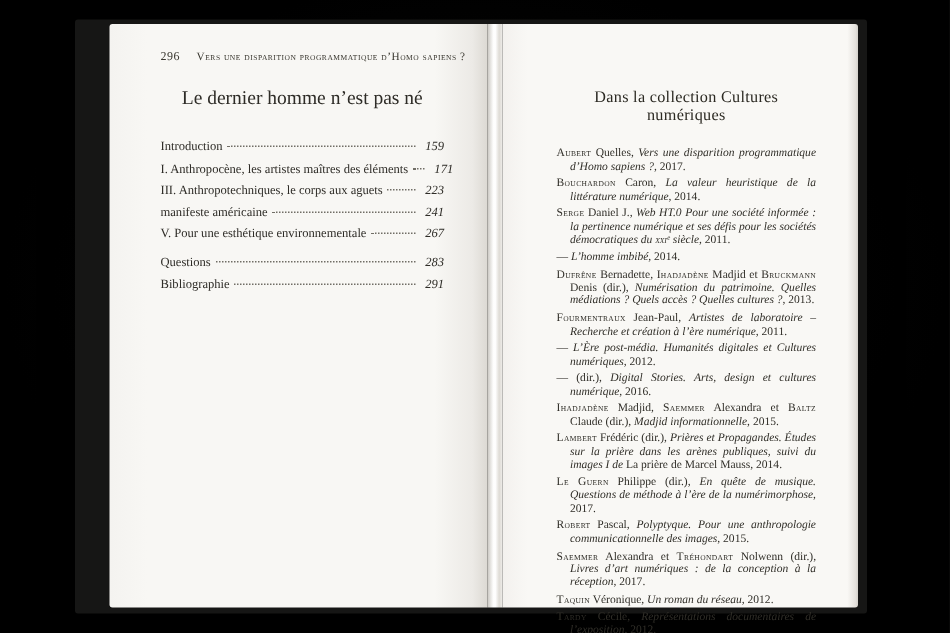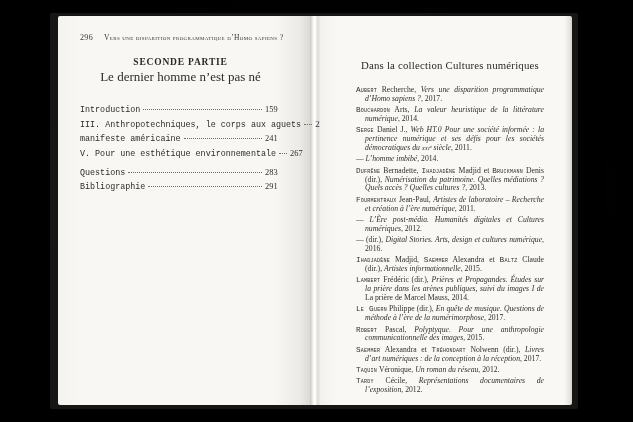--- a/index.html
+++ b/index.html
@@ -25,21 +25,22 @@
   }
   .page{
     position:relative;height:100%;
     box-sizing:border-box;
     color:#2e2c27;
   }
   .page-left{
     width:252px;
     border-radius:2px 0 0 2px;
     background:linear-gradient(to right,#f4f3f0 0%, #f8f7f4 10%, #f8f7f4 86%, #eceae6 96%, #dcd9d3 100%);
-    padding:17px 29px 0 22px;
+    padding:17px 29px 0 34px;
+    margin-left:15px;
   }
   .gutter{
     width:10px;height:100%;
     background:linear-gradient(to right,#c9c6c0 0%, #fdfdfc 38%, #ffffff 52%, #dedbd5 78%, #efedea 100%);
   }
   .page-right{
     flex:1;
     border-radius:0 2px 2px 0;
     background:linear-gradient(to right,#f3f1ee 0%, #f9f8f5 7%, #f9f8f5 97%, #e4e1dc 99.3%, #d3d0ca 100%);
     padding:43px 28px 0 36px;
@@ -53,67 +54,73 @@
   }
   .pagenum{margin-right:11px;font-size:8px;}
   .runtitle{font-variant:small-caps;}
   .part{text-align:center;margin-top:15px;}
   .part-title{font-size:9.5px;font-weight:bold;letter-spacing:.8px;color:#2b2923;}
   .part-sub{font-size:13px;margin-top:2px;}
   .toc{margin-top:20px;font-size:8.4px;line-height:10px;color:#2e2c27;}
   .toc-entry{margin-bottom:4.5px;}
   .toc-entry.gap{margin-top:9px;}
   .toc-row{display:flex;align-items:baseline;}
-  .toc-text{white-space:nowrap;font-family:Liberation Mono, monospace;}
+  .toc-text{white-space:nowrap;}
   .leader{
     flex:1;margin:0 3px;
     border-bottom:1px dotted #716e66;
     transform:translateY(-2px);
     min-width:8px;
   }
-  .toc-page{text-align:left;min-width:16px;}
+  .toc-page{text-align:right;min-width:16px;font-style:italic;}
 
   
   .collection-title{
     text-align:center;
     font-size:10.8px;color:#2b2922;
     letter-spacing:.2px;
     margin-bottom:15px;
   }
   .bib{font-size:7.7px;line-height:8.8px;text-align:justify;color:#302e28;}
   .bib p{
     margin:0 0 2.6px 0;
     padding-left:9px;text-indent:-9px;
   }
-  .seg-sc{font-variant:small-caps;letter-spacing:.25px;font-family:Liberation Mono, monospace;}
+  .seg-sc{font-variant:small-caps;letter-spacing:.25px;}
   .seg-i{font-style:italic;}
   .seg-isc{font-style:italic;font-variant:small-caps;}
   .seg-r{}
 </style>
 </head>
 <body>
 
 <div class="scene">
   <div class="book">
 
     <div class="page page-left">
       <div class="lp-header">
         <span class="pagenum">296</span>
         <span class="runtitle">Vers une disparition programmatique d’Homo sapiens&nbsp;?</span>
       </div>
       <div class="part">
-        <div class="part-title">SECONDE PARTIE</div>
         <div class="part-sub">Le dernier homme n’est pas né</div>
       </div>
       <div class="toc">
           <div class="toc-entry">
             <div class="toc-row">
               <span class="toc-text">Introduction</span>
               <span class="leader"></span>
               <span class="toc-page">159</span>
+            </div>
+          </div>
+          <div class="toc-entry">
+            <div class="toc-row">
+              <span class="toc-text">I. Anthropocène, les artistes maîtres des éléments</span>
+              <span class="leader"></span>
+              <span class="toc-page">171</span>
             </div>
           </div>
           <div class="toc-entry">
             <div class="toc-row">
               <span class="toc-text">III. Anthropotechniques, le corps aux aguets</span>
               <span class="leader"></span>
               <span class="toc-page">223</span>
             </div>
           </div>
           <div class="toc-entry">
@@ -145,29 +152,29 @@
             </div>
           </div>
         </div>
     </div>
 
     <div class="gutter"></div>
 
     <div class="page page-right">
       <div class="collection-title">Dans la collection Cultures numériques</div>
       <div class="bib">
-          <p class="bib-entry"><span class="seg-sc">Aubert</span><span class="seg-r"> Recherche, </span><span class="seg-i">Vers une disparition programmatique d’Homo sapiens&nbsp;?</span><span class="seg-r">, 2017.</span></p>
-          <p class="bib-entry"><span class="seg-sc">Bouchardon</span><span class="seg-r"> Arts, </span><span class="seg-i">La valeur heuristique de la littérature numérique</span><span class="seg-r">, 2014.</span></p>
+          <p class="bib-entry"><span class="seg-sc">Aubert</span><span class="seg-r"> Quelles, </span><span class="seg-i">Vers une disparition programmatique d’Homo sapiens&nbsp;?</span><span class="seg-r">, 2017.</span></p>
+          <p class="bib-entry"><span class="seg-sc">Bouchardon</span><span class="seg-r"> Caron, </span><span class="seg-i">La valeur heuristique de la littérature numérique</span><span class="seg-r">, 2014.</span></p>
           <p class="bib-entry"><span class="seg-sc">Serge</span><span class="seg-r"> Daniel J., </span><span class="seg-i">Web HT.0 Pour une société informée&nbsp;: la pertinence numérique et ses défis pour les sociétés démocratiques du </span><span class="seg-isc">xxi</span><span class="seg-i">ᵉ siècle</span><span class="seg-r">, 2011.</span></p>
           <p class="bib-entry"><span class="seg-r">— </span><span class="seg-i">L’homme imbibé</span><span class="seg-r">, 2014.</span></p>
           <p class="bib-entry"><span class="seg-sc">Dufrêne</span><span class="seg-r"> Bernadette, </span><span class="seg-sc">Ihadjadène</span><span class="seg-r"> Madjid et </span><span class="seg-sc">Bruckmann</span><span class="seg-r"> Denis (dir.), </span><span class="seg-i">Numérisation du patrimoine. Quelles médiations&nbsp;? Quels accès&nbsp;? Quelles cultures&nbsp;?</span><span class="seg-r">, 2013.</span></p>
           <p class="bib-entry"><span class="seg-sc">Fourmentraux</span><span class="seg-r"> Jean-Paul, </span><span class="seg-i">Artistes de laboratoire – Recherche et création à l’ère numérique</span><span class="seg-r">, 2011.</span></p>
           <p class="bib-entry"><span class="seg-r">— </span><span class="seg-i">L’Ère post-média. Humanités digitales et Cultures numériques</span><span class="seg-r">, 2012.</span></p>
           <p class="bib-entry"><span class="seg-r">— (dir.), </span><span class="seg-i">Digital Stories. Arts, design et cultures numérique</span><span class="seg-r">, 2016.</span></p>
-          <p class="bib-entry"><span class="seg-sc">Ihadjadène</span><span class="seg-r"> Madjid, </span><span class="seg-sc">Saemmer</span><span class="seg-r"> Alexandra et </span><span class="seg-sc">Baltz</span><span class="seg-r"> Claude (dir.), </span><span class="seg-i">Artistes informationnelle</span><span class="seg-r">, 2015.</span></p>
+          <p class="bib-entry"><span class="seg-sc">Ihadjadène</span><span class="seg-r"> Madjid, </span><span class="seg-sc">Saemmer</span><span class="seg-r"> Alexandra et </span><span class="seg-sc">Baltz</span><span class="seg-r"> Claude (dir.), </span><span class="seg-i">Madjid informationnelle</span><span class="seg-r">, 2015.</span></p>
           <p class="bib-entry"><span class="seg-sc">Lambert</span><span class="seg-r"> Frédéric (dir.), </span><span class="seg-i">Prières et Propagandes. Études sur la prière dans les arènes publiques, suivi du images I de </span><span class="seg-r">La prière de Marcel Mauss</span><span class="seg-r">, 2014.</span></p>
           <p class="bib-entry"><span class="seg-sc">Le Guern</span><span class="seg-r"> Philippe (dir.), </span><span class="seg-i">En quête de musique. Questions de méthode à l’ère de la numérimorphose</span><span class="seg-r">, 2017.</span></p>
           <p class="bib-entry"><span class="seg-sc">Robert</span><span class="seg-r"> Pascal, </span><span class="seg-i">Polyptyque. Pour une anthropologie communicationnelle des images</span><span class="seg-r">, 2015.</span></p>
           <p class="bib-entry"><span class="seg-sc">Saemmer</span><span class="seg-r"> Alexandra et </span><span class="seg-sc">Tréhondart</span><span class="seg-r"> Nolwenn (dir.), </span><span class="seg-i">Livres d’art numériques&nbsp;: de la conception à la réception</span><span class="seg-r">, 2017.</span></p>
           <p class="bib-entry"><span class="seg-sc">Taquin</span><span class="seg-r"> Véronique, </span><span class="seg-i">Un roman du réseau</span><span class="seg-r">, 2012.</span></p>
           <p class="bib-entry"><span class="seg-sc">Tardy</span><span class="seg-r"> Cécile, </span><span class="seg-i">Représentations documentaires de l’exposition</span><span class="seg-r">, 2012.</span></p>
         </div>
     </div>
 
   </div>

